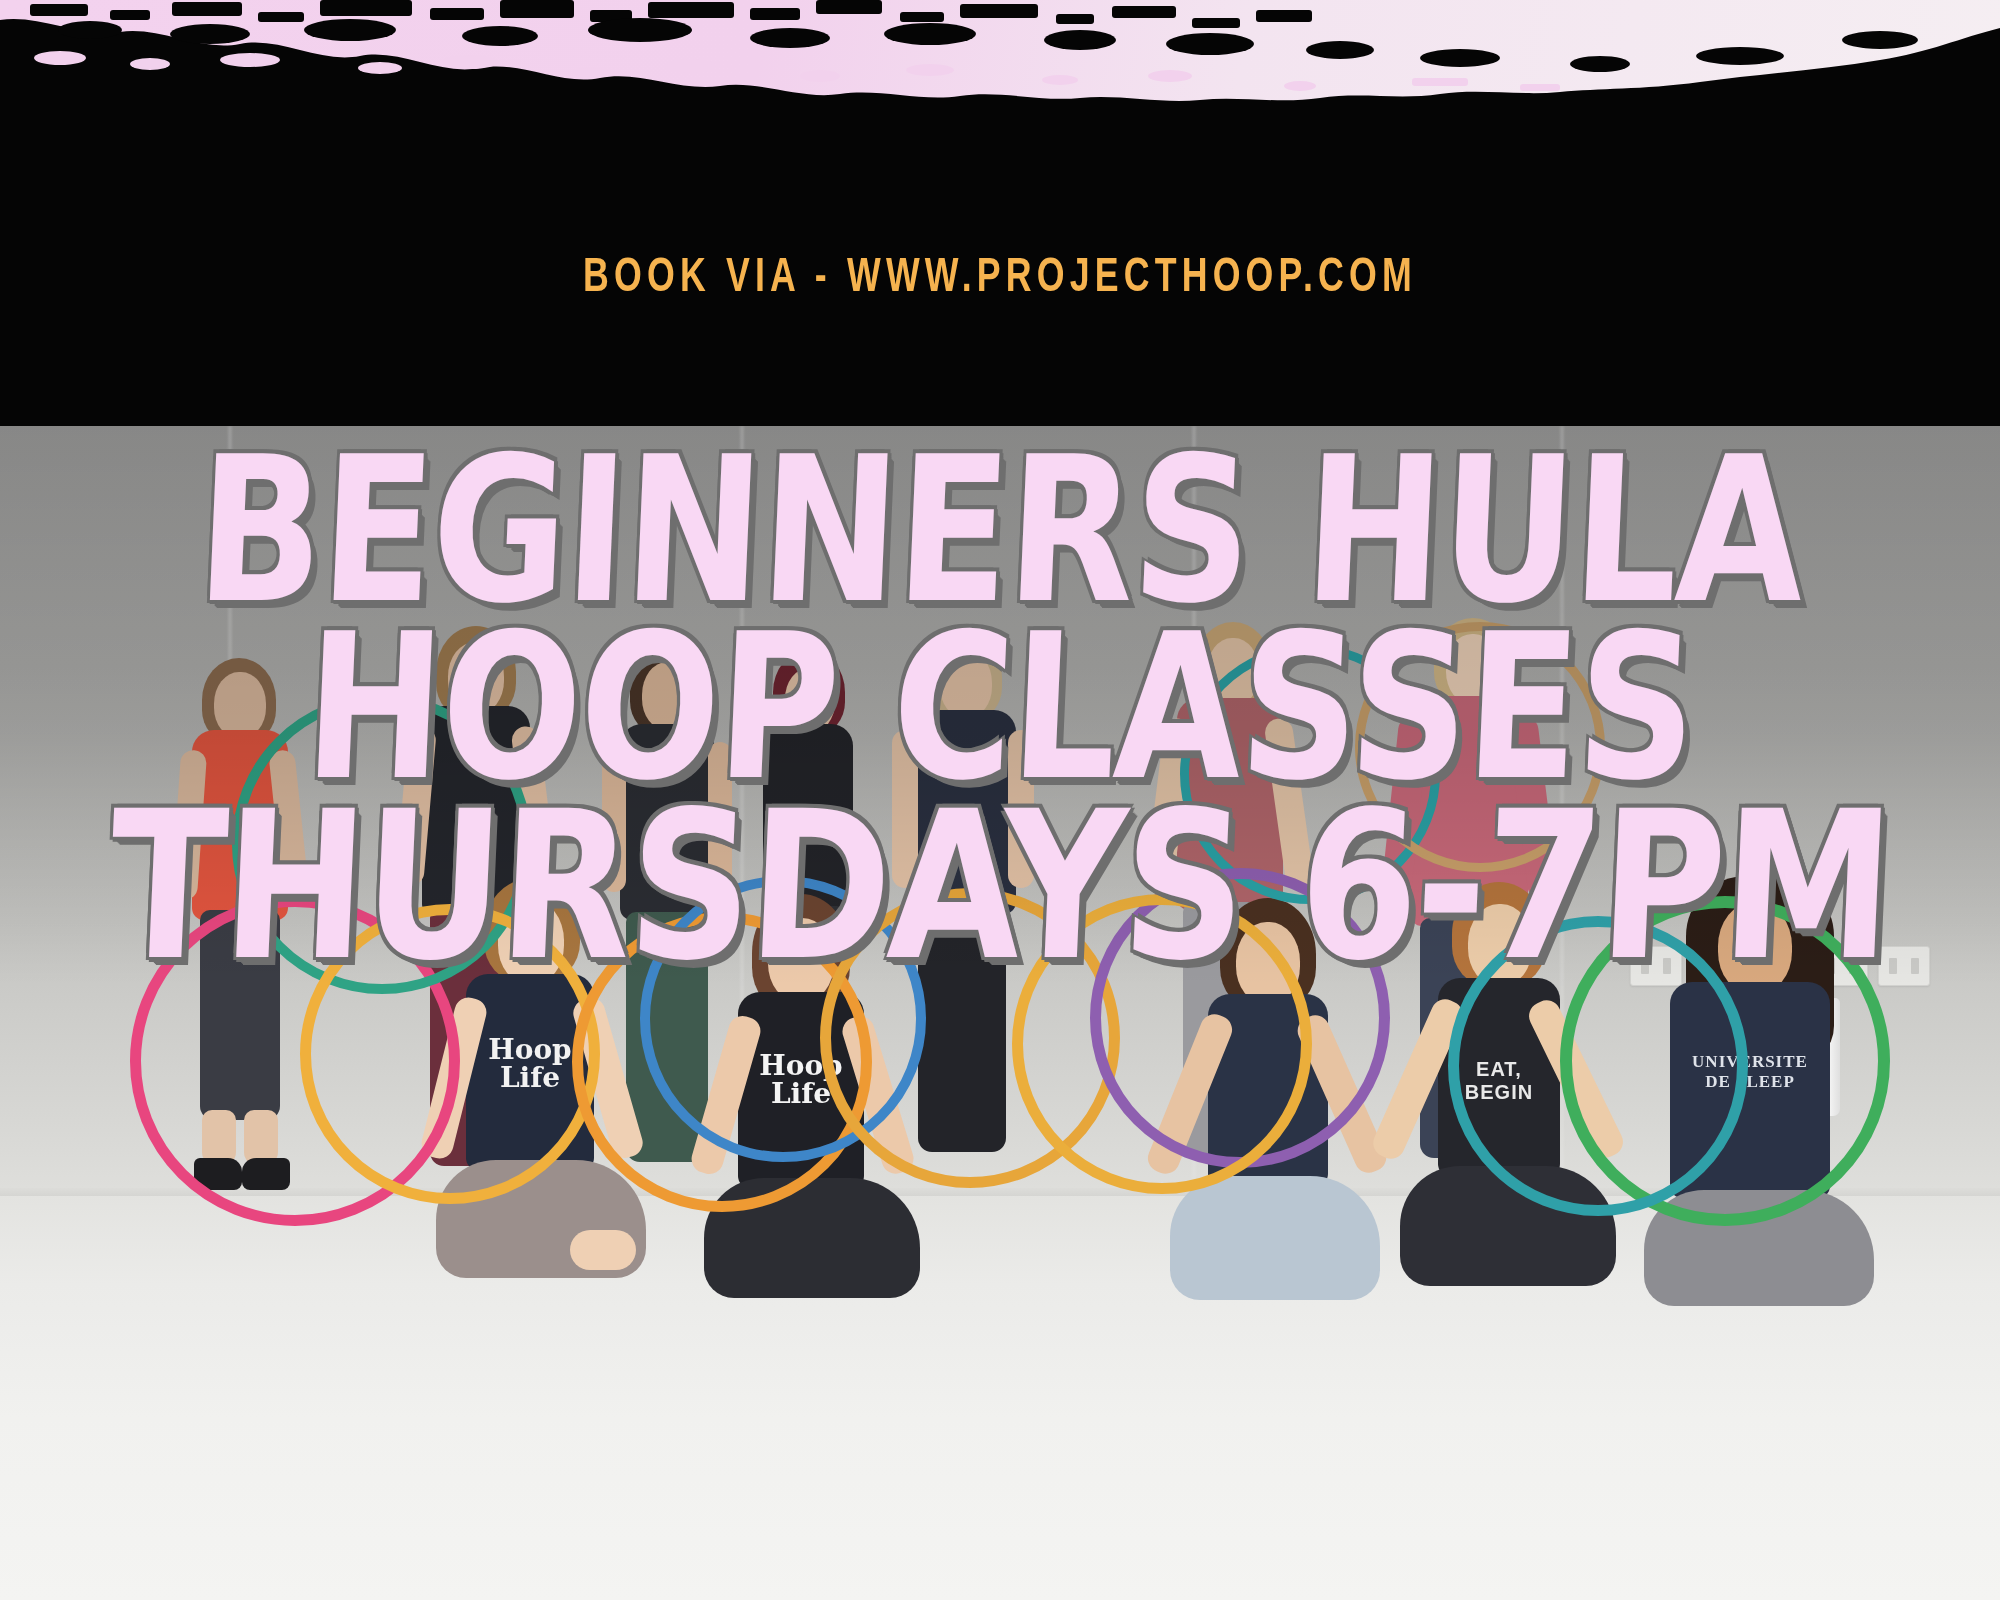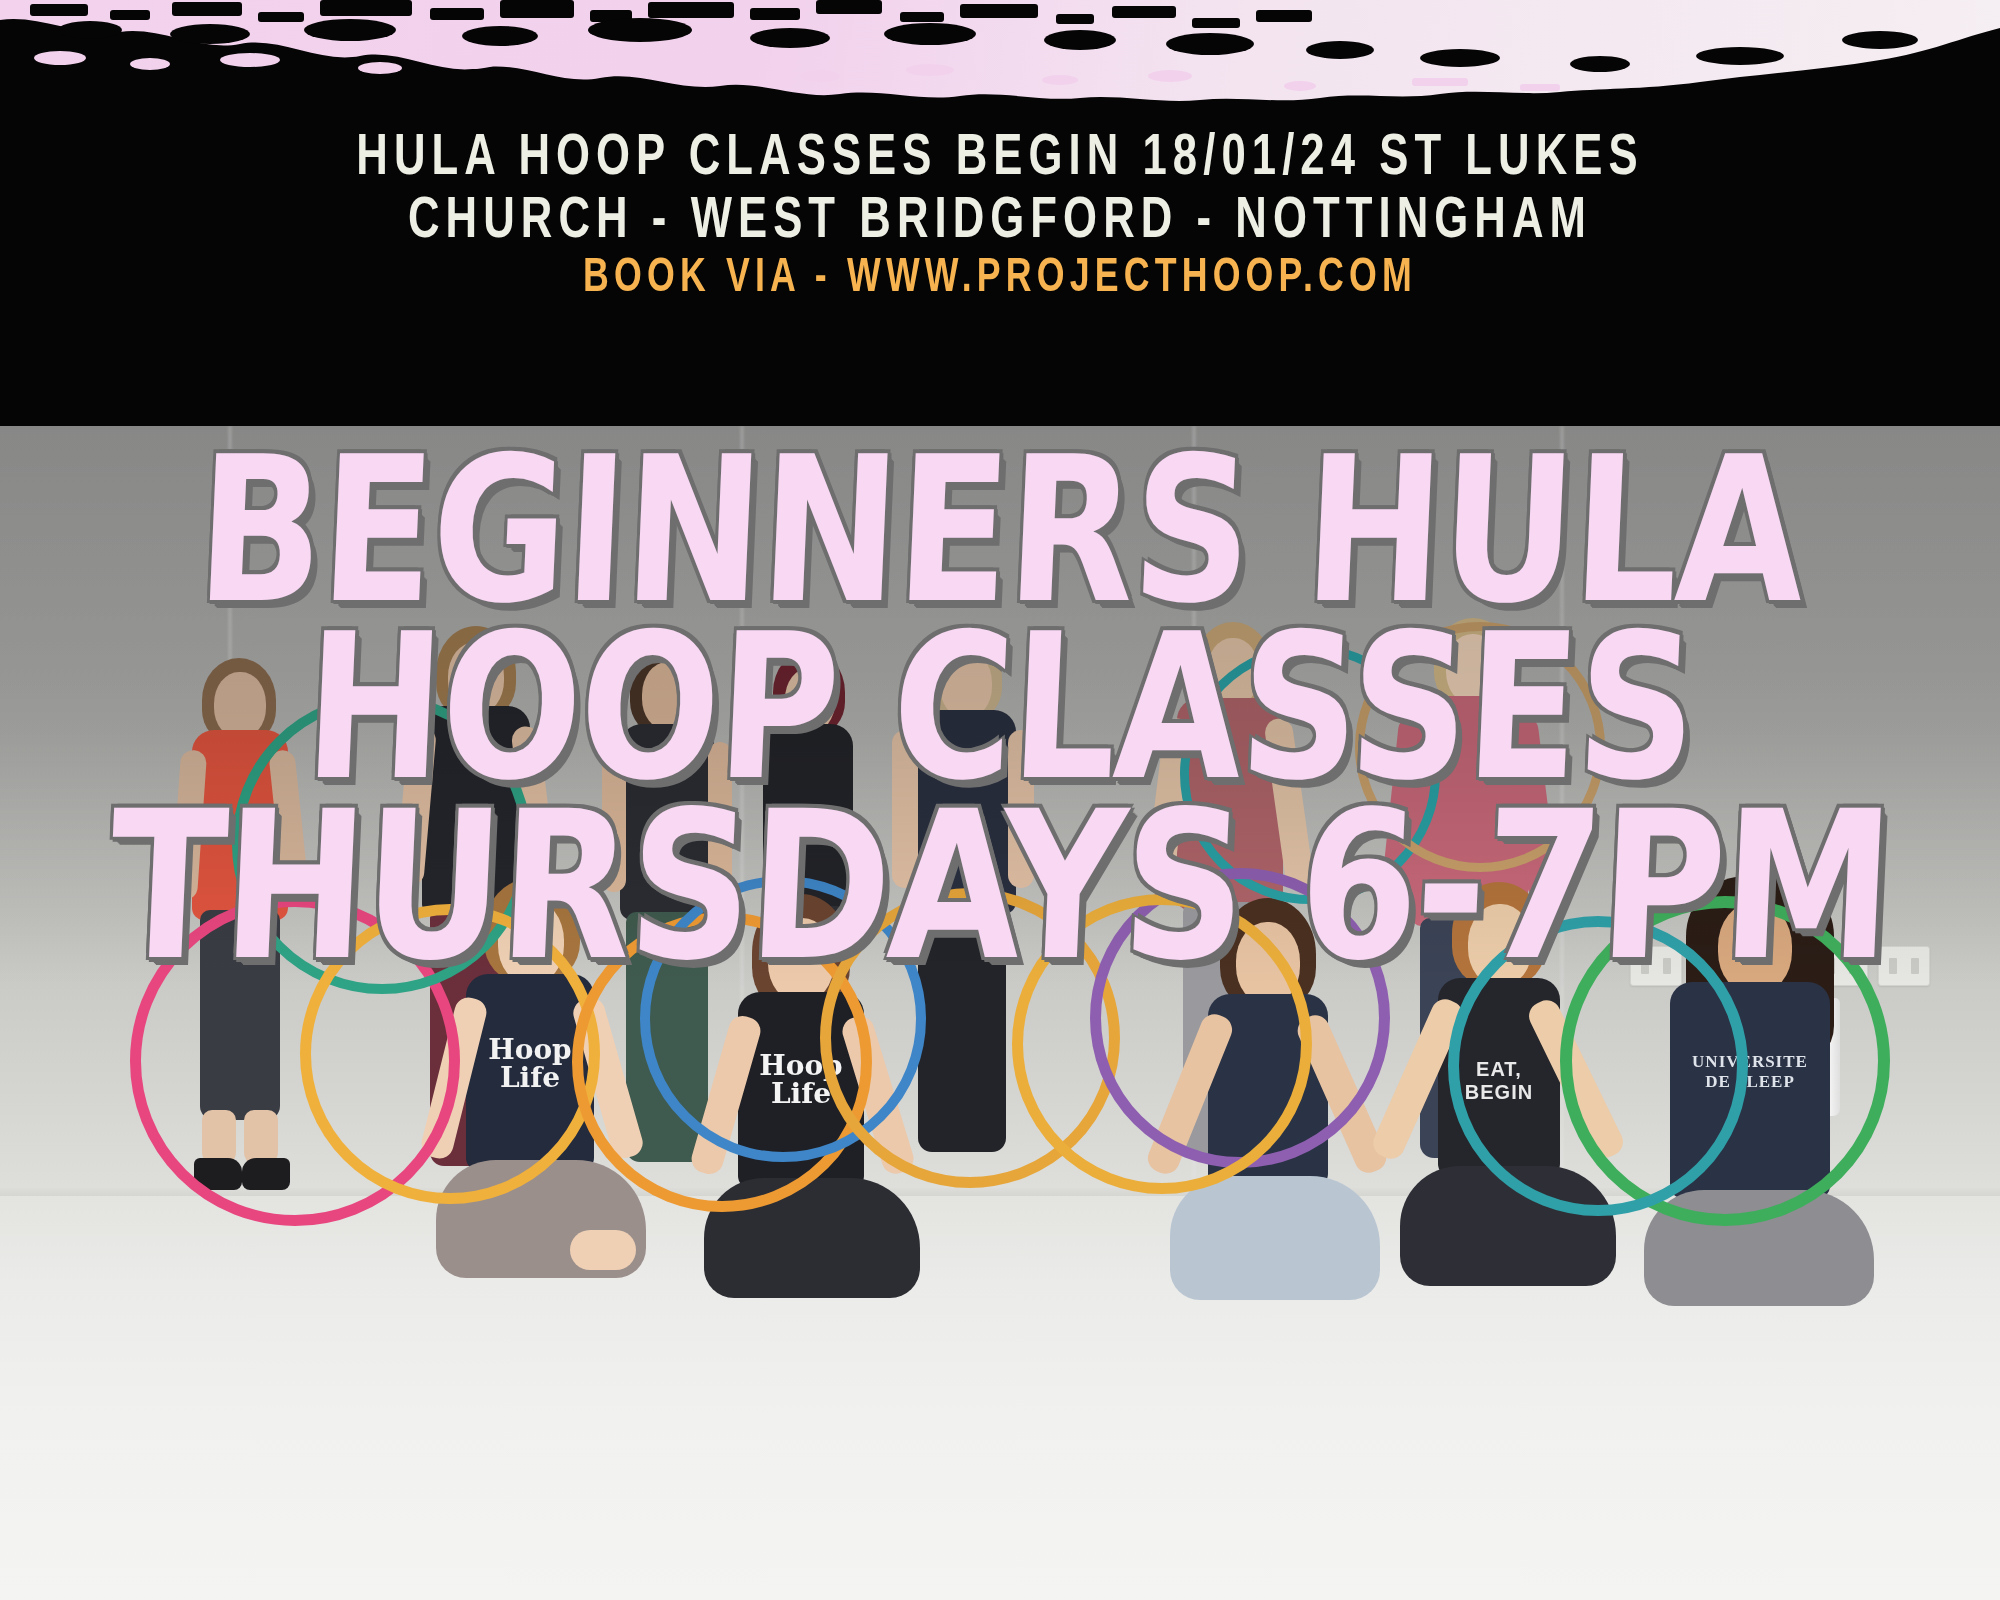--- a/index.html
+++ b/index.html
@@ -412,21 +412,17 @@
         <ellipse cx="820" cy="76" rx="20" ry="6"></ellipse>
         <ellipse cx="930" cy="70" rx="24" ry="6"></ellipse>
         <ellipse cx="1060" cy="80" rx="18" ry="5"></ellipse>
         <ellipse cx="1170" cy="76" rx="22" ry="6"></ellipse>
         <ellipse cx="1300" cy="86" rx="16" ry="5"></ellipse>
         <rect x="1412" y="78" width="56" height="8" rx="3"></rect>
         <rect x="1520" y="84" width="40" height="7" rx="3"></rect>
       </g>
     </svg>
 
-    <div class="headline-block">
-      <span class="banner-line l1">HULA HOOP CLASSES BEGIN 18/01/24 ST LUKES</span>
-      <span class="banner-line l2">CHURCH - WEST BRIDGFORD - NOTTINGHAM</span>
-    </div>
 
     <div class="book-line">BOOK VIA - WWW.PROJECTHOOP.COM</div>
   </div>
 
 </div>
 
 </body></html>

